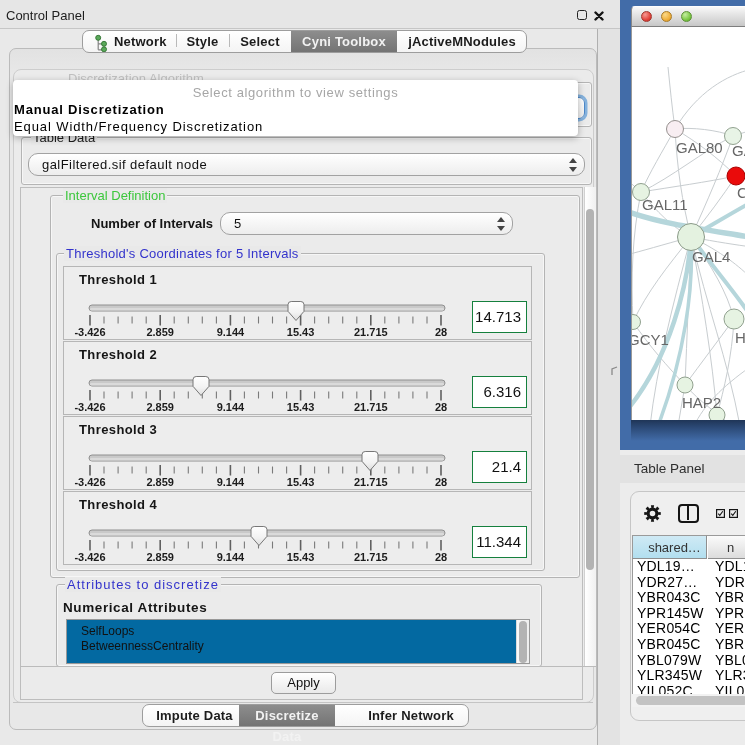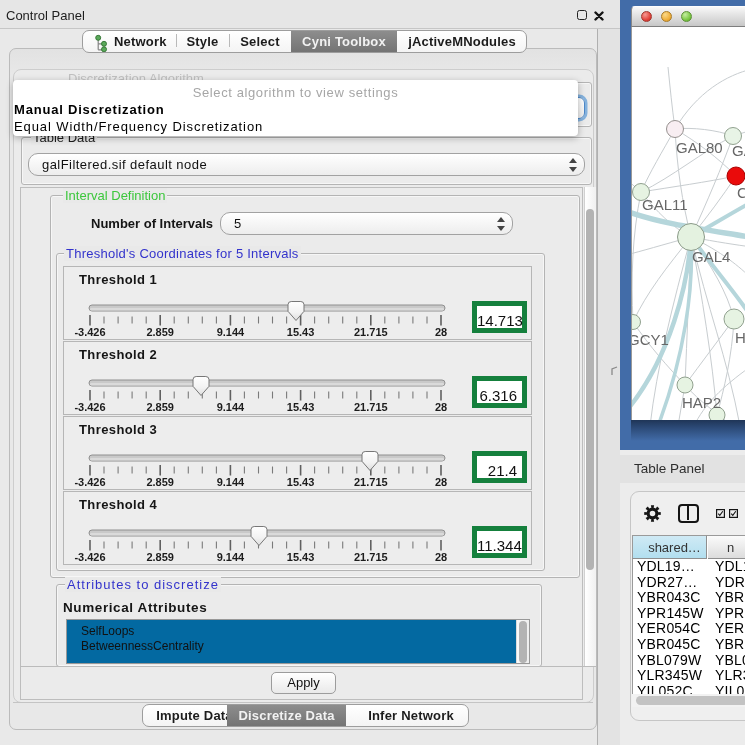--- a/index.html
+++ b/index.html
@@ -29,21 +29,21 @@
 
 .combo { position:absolute; height:23px; border:1px solid #a2a2a2; border-radius:10px; background:linear-gradient(#ffffff,#ededed); font-size:13px; color:#111; line-height:21px; }
 .combo .ctext { padding-left:13px; letter-spacing:0.45px; }
 .stepper { position:absolute; right:7px; top:3px; width:9px; height:16px; }
 .stepper:before { content:""; position:absolute; left:1px; top:1px; border-left:4px solid transparent; border-right:4px solid transparent; border-bottom:5px solid #444; }
 .stepper:after { content:""; position:absolute; left:1px; bottom:1px; border-left:4px solid transparent; border-right:4px solid transparent; border-top:5px solid #444; }
 
 
 .thpanel { position:absolute; left:63px; width:469px; height:74px; border:1px solid #b6b6b6; background:#ededed; }
 .thtitle { position:absolute; left:15px; top:5px; font-size:13px; font-weight:bold; color:#151515; letter-spacing:0.4px; }
-.thval { position:absolute; left:408px; top:34px; width:55px; height:32px; background:#fff; border:5px solid #15803d; font-size:15px; text-align:right; padding-right:5px; line-height:30px; color:#111; }
+.thval { position:absolute; left:408px; top:34px; width:55px; height:32px; background:#fff; border:1px solid #15803d; font-size:15px; text-align:right; padding-right:5px; line-height:30px; color:#111; }
 
 
 #popup { left:13px; top:80px; width:565px; height:56px; background:#fff; border-radius:4px; box-shadow:0 2px 7px rgba(0,0,0,0.3); font-size:13px; z-index:40; }
 #popup .r1 { text-align:center; color:#a6a6a6; padding-top:5px; height:17px; line-height:16px; letter-spacing:0.6px; }
 #popup .r2 { font-weight:bold; color:#000; padding-left:1px; height:17px; line-height:17px; margin-top:4px; letter-spacing:0.8px; }
 #popup .r3 { color:#000; padding-left:1px; height:17px; line-height:17px; letter-spacing:0.9px; }
 
 
 #attrlist { left:66px; top:619px; width:464px; height:45px; background:#0369a1; border:1px solid #989898; overflow:hidden; font-size:12px; color:#111; }
 #attrlist { padding-top:4px; } #attrlist div { height:14.6px; line-height:14.6px; padding-left:14px; }
@@ -335,21 +335,21 @@
   </div>
   <div class="abs" style="left:516px; top:620px; width:13px; height:43px; background:linear-gradient(90deg,#fafafa,#eeeeee); border-left:1px solid #dcdcdc;"></div>
   <div class="abs" id="lthumb"></div>
 
   <div class="abs" style="left:20px; top:666px; width:576px; height:1px; background:#bbb;"></div>
   <div class="abs" id="applybtn">Apply</div>
   <div class="abs" style="left:13px; top:702px; width:580px; height:1px; background:#c4c4c4;"></div>
 
   <div class="tabbar abs" id="bottabs"></div>
   <div class="tab" style="left:142px; top:705px; width:87px;margin-left:9px;">Impute Data</div>
-  <div class="tab tabsel" style="left:227px; top:705px; width:119px;">Discretize Data</div>
+  <div class="tab tabsel" style="left:239px; top:705px; width:96px;">Discretize Data</div>
   <div class="tab" style="left:358px; top:705px; width:106px;">Infer Network</div>
 
   <div class="abs" id="splitter"></div>
   <svg class="abs" style="left:611px; top:366px;" width="8" height="10" xmlns="http://www.w3.org/2000/svg">
       <path d="M1,9 L1,3 L6,1" fill="none" stroke="#8a8a8a" stroke-width="1.3"></path>
     </svg>
 
   <div class="tabbar abs" id="toptabs"></div>
   <div class="tab" style="left:92px; top:31px; width:84px; text-align:left; padding-left:22px;">Network</div>
   <svg class="abs" style="left:94px; top:34px;" width="14" height="18" xmlns="http://www.w3.org/2000/svg">

